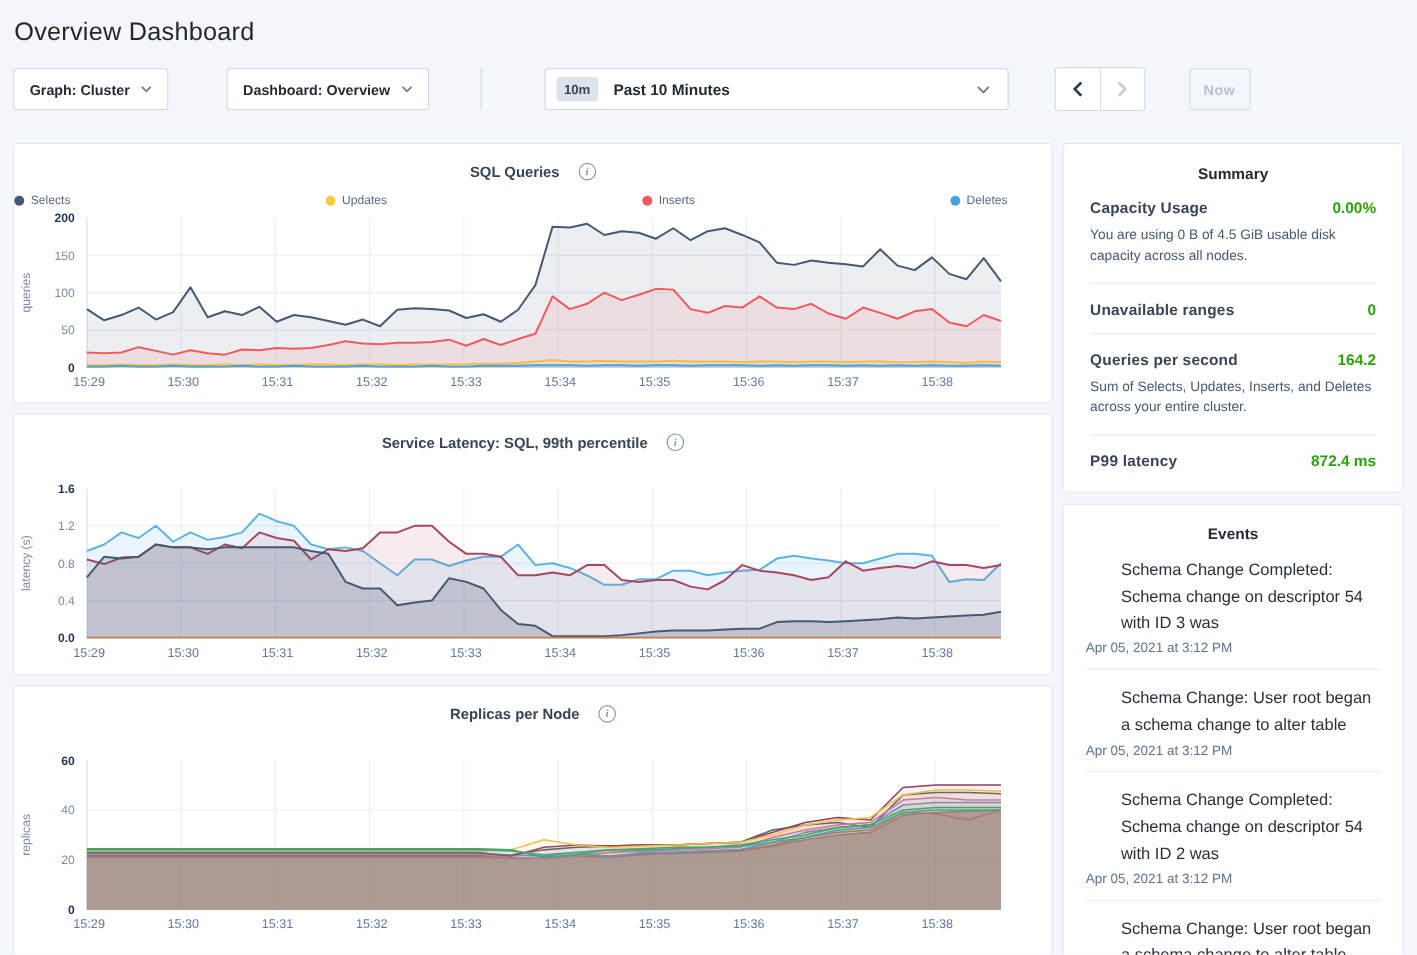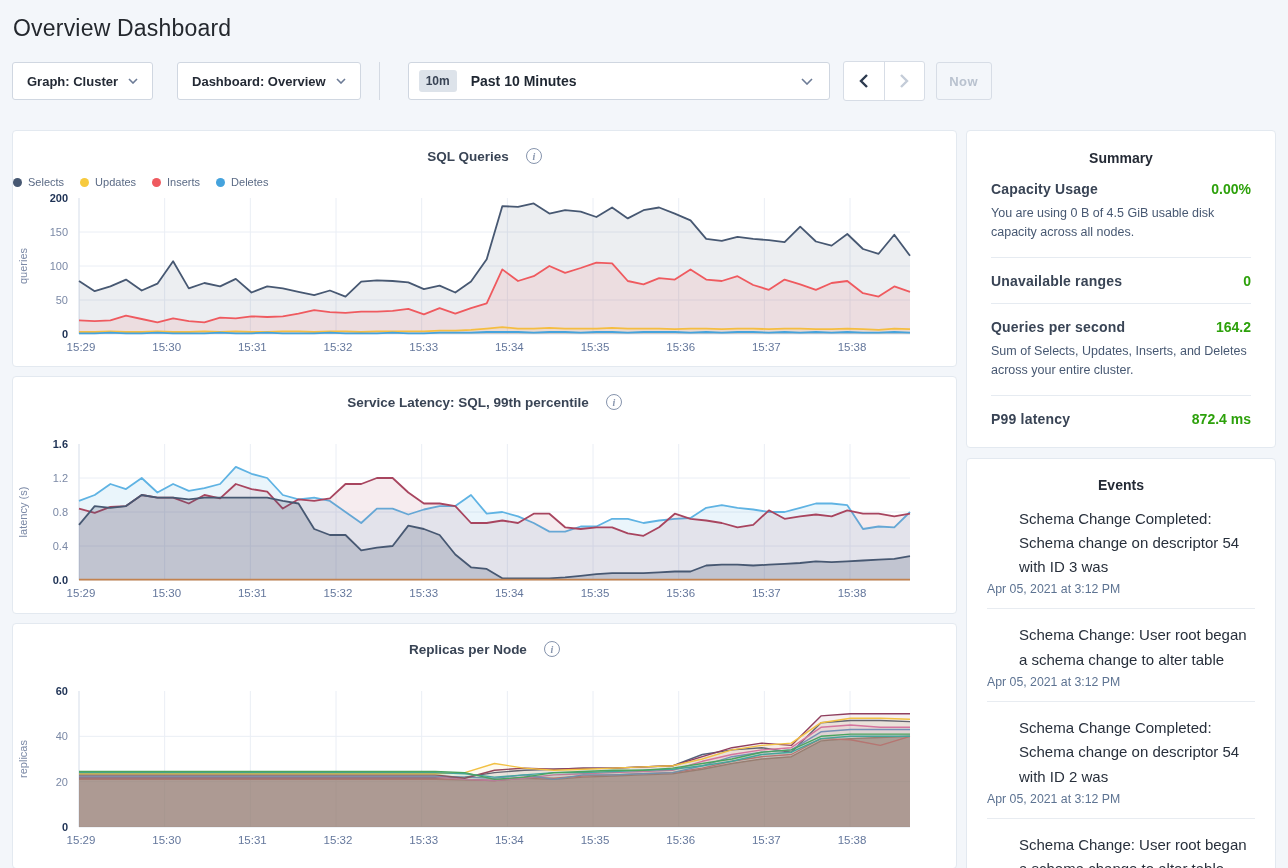--- a/index.html
+++ b/index.html
@@ -4,21 +4,21 @@
 <style>
   * { margin:0; padding:0; box-sizing:border-box; }
   html,body { width:1288px; height:868px; overflow:hidden; background:#f3f6fa;
               font-family:"Liberation Sans", sans-serif; color:#242a35; }
   .page { width:1288px; height:868px; position:relative; }
 
   
   .h1 { font-size:23px; font-weight:400; color:#24282e; padding:15px 0 0 13px; letter-spacing:.2px; }
 
   
-  .controls { display:flex; align-items:center; margin:20px 0 0 12px; height:38px; }
+  .controls { display:flex; align-items:center; margin:20px 0 0 12px; height:38px;gap:29px; }
   .dd-btn { height:38px; background:#fff; border:1px solid #d0d7e1; border-radius:3px;
             display:flex; align-items:center; gap:10px; padding:0 14px; font-size:13px;
             font-weight:700; color:#242a35; cursor:pointer; }
   .dd-btn + .dd-btn { margin-left:24px; }
   .vdiv { width:1px; height:38px; background:#d4dae3; margin:0 28px 0 18px; }
   .timepicker { width:422px; height:38px; background:#fff; border:1px solid #cfd6e0; border-radius:3px;
                 display:flex; align-items:center; padding:0 16px 0 10px; cursor:pointer; }
   .badge-10m { background:#dde3ea; border-radius:3px; font-size:12px; font-weight:700; color:#394455;
                padding:4px 7px; }
   .tp-label { font-size:14px; font-weight:700; margin-left:14px; color:#1f2732; }
@@ -40,21 +40,21 @@
   
   .chart-panel { padding-top:15px; }
   .chart-panel.h1x { height:237px; }
   .chart-panel.h2x { height:238px; }
   .chart-panel.h3x { height:246px; }
   .chart-title-row { display:flex; align-items:center; justify-content:center; gap:17px; height:20px; }
   .chart-title { font-size:13.5px; font-weight:700; color:#394455; }
   .info-icon { width:16px; height:16px; border:1.4px solid #8694ad; border-radius:50%;
                color:#8694ad; font-size:10px; font-weight:700; display:flex; align-items:center;
                justify-content:center; font-style:italic; font-family:"Liberation Serif",serif; }
-  .legend-row { display:flex; justify-content:flex-start; gap:16px; padding:8px 40px 0 0; height:24px; }
+  .legend-row { display:flex; justify-content:space-between; gap:16px; padding:8px 40px 0 0; height:24px; }
   .legend-item { display:flex; align-items:center; gap:6px; font-size:11px; color:#5a6a85; }
   .legend-dot { width:9px; height:9px; border-radius:50%; }
   .chart-svg { display:block; margin-top:2px; }
   .chart-svg.gap { margin-top:26px; }
   svg text { font-family:"Liberation Sans",sans-serif; }
 
   
   .summary-panel { padding:19px 0 6px 0; }
   .panel-h { text-align:center; font-size:14px; font-weight:700; color:#242a35; }
   .sum-row { margin:0 24px; padding:15px 0 14px 0; border-bottom:1px solid #e6ebf1; }

